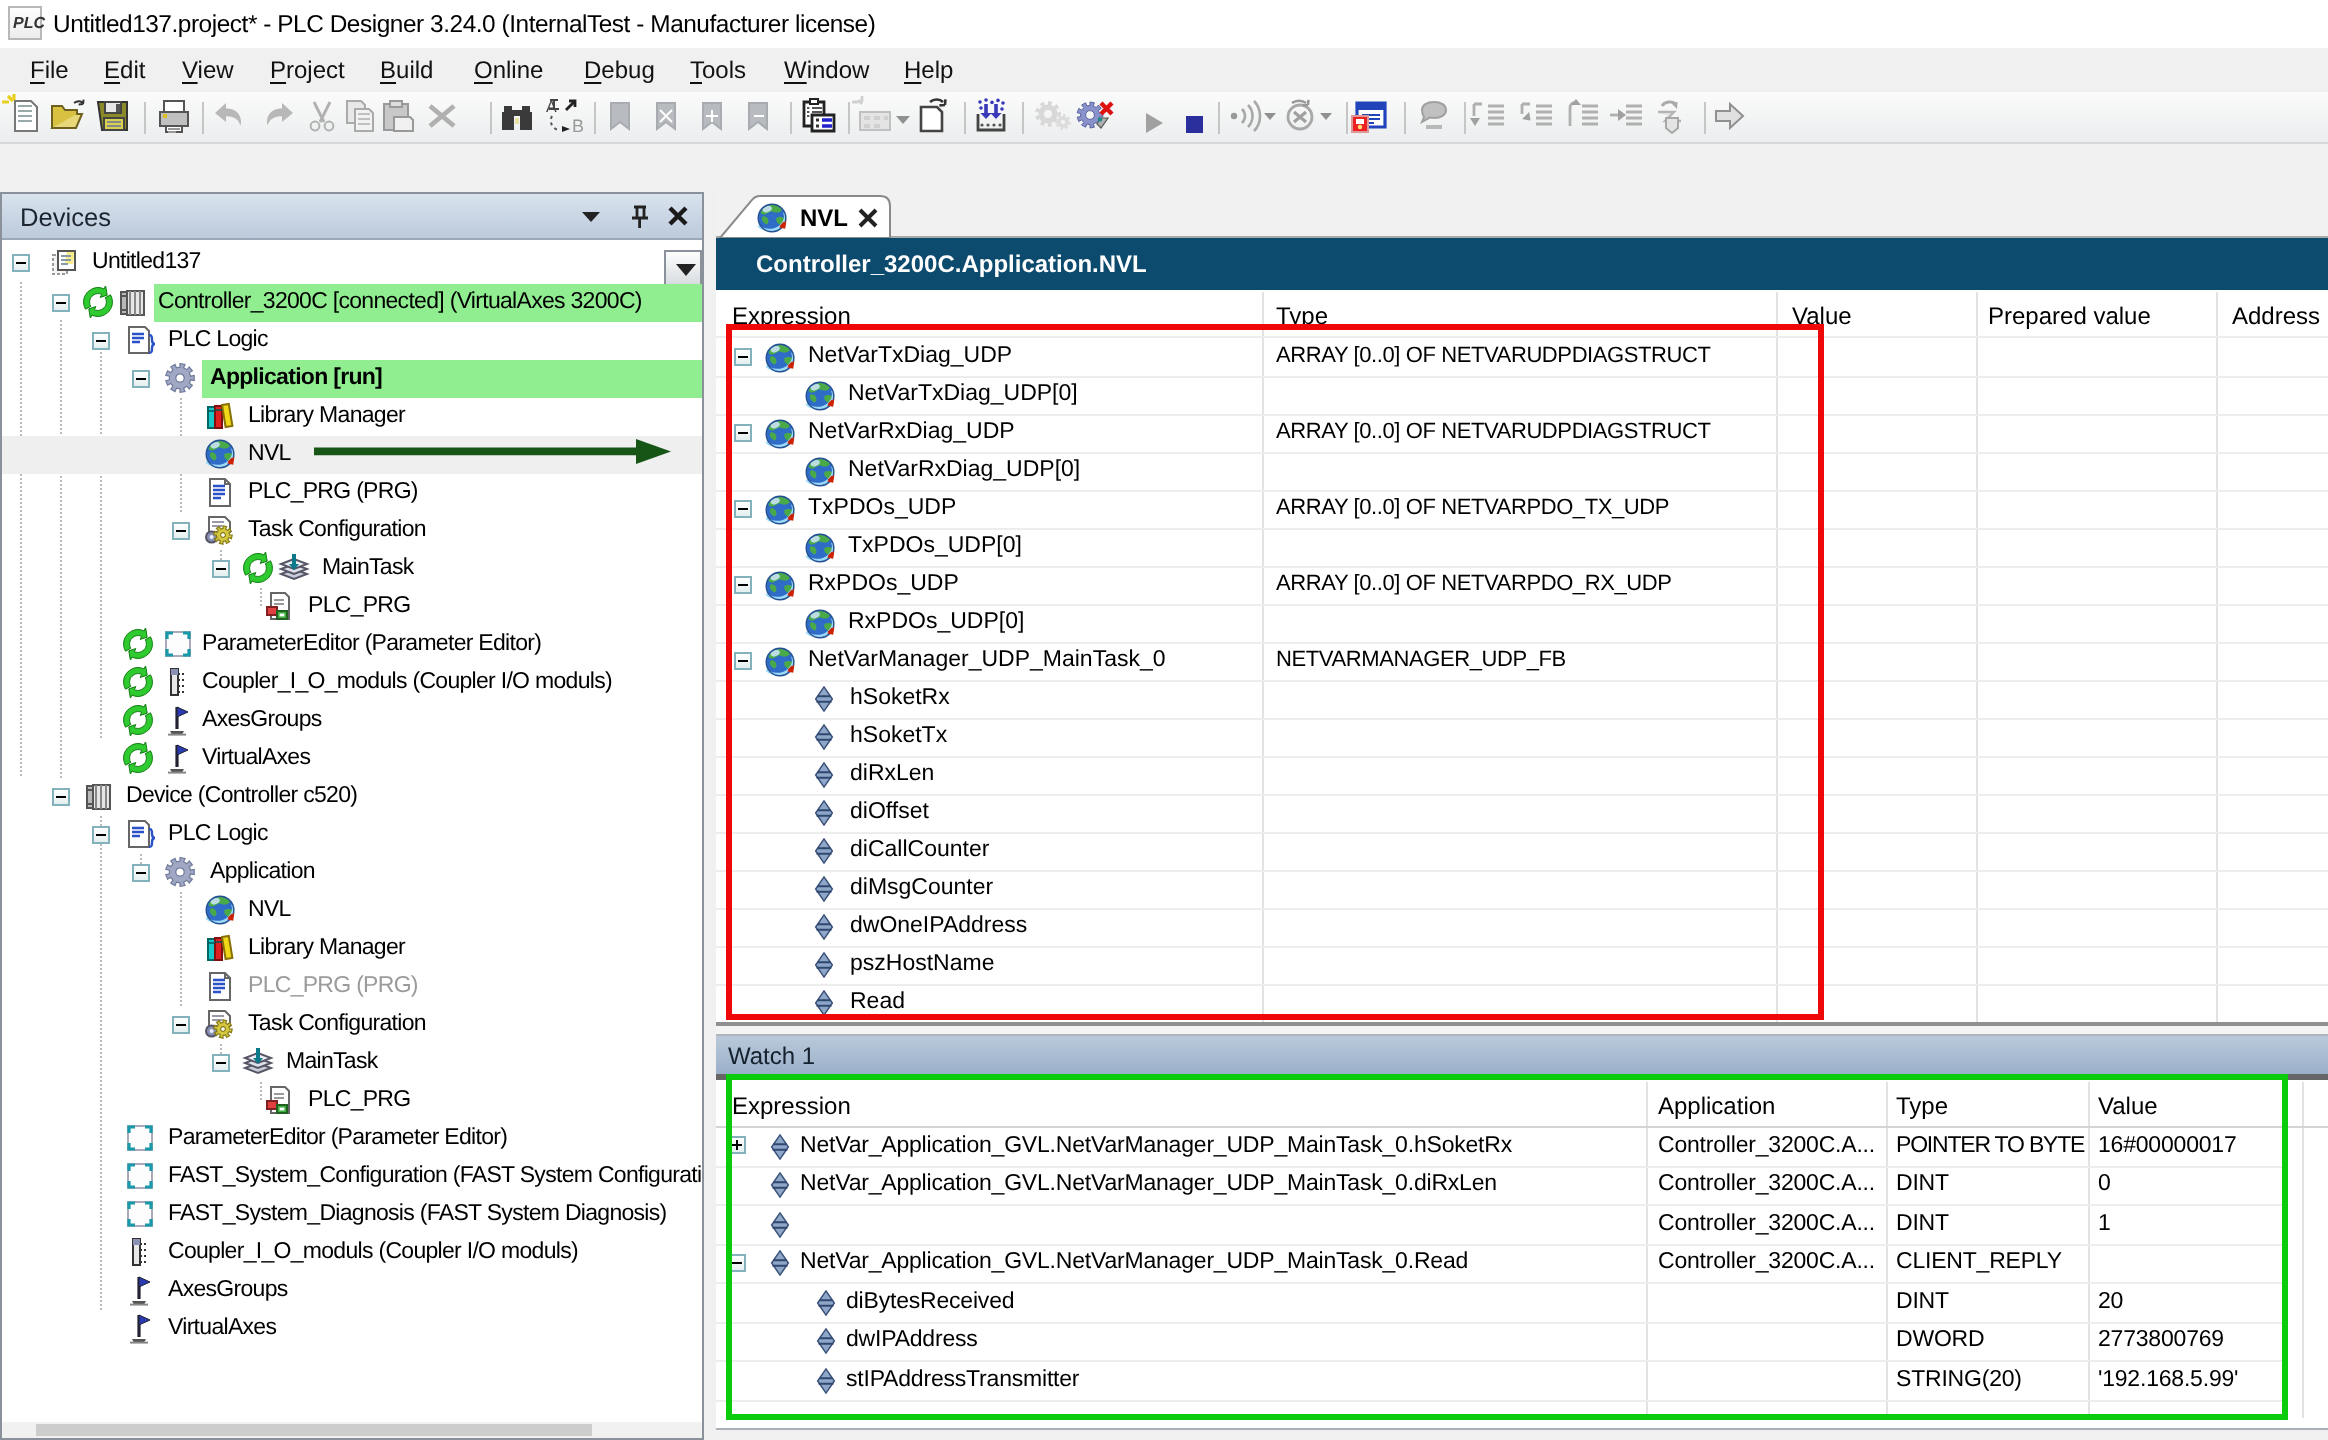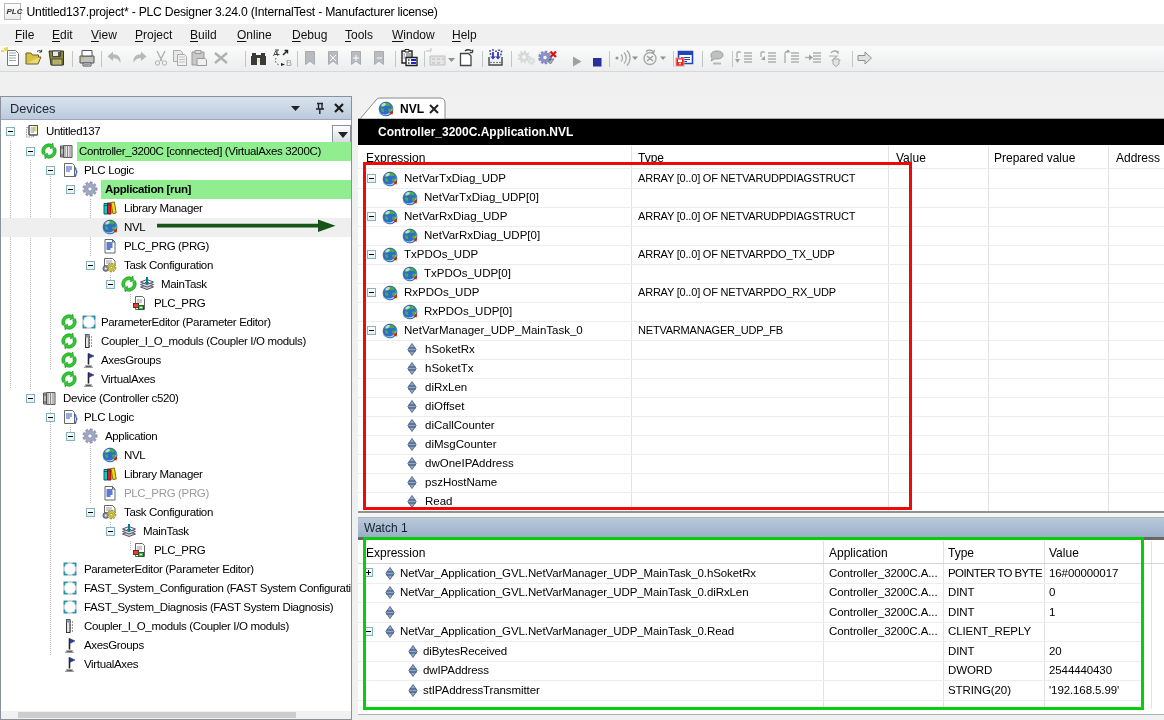--- a/index.html
+++ b/index.html
@@ -569,21 +569,21 @@
 <svg style="position:absolute;left:358px;top:96px;width:120px;height:23px">
     <path d="M2 23L18 4q1.5-2 4-2h60q5 0 5 5v16z" fill="#fff" stroke="#8a8a8a"></path>
   </svg>
 <svg class="ab" style="left:378px;top:101px;width:16px;height:16px">
     <use href="#glober"></use>
   </svg>
 <div class="ab" style="left:400px;top:102px;font-size:12px;font-weight:bold;color:#000">NVL</div>
 <svg class="ab" style="left:429px;top:104px;width:10px;height:10px">
     <path d="M1 1l8 8M9 1l-8 8" stroke="#222" stroke-width="2"></path>
   </svg>
-<div class="ab" style="left:358px;top:119px;width:806px;height:36px;background:#000000">
+<div class="ab" style="left:358px;top:119px;width:806px;height:36px;background:#0c4a6e">
 <div class="ab" style="left:20px;top:6px;font-size:12px;font-weight:bold;color:#fff">Controller_3200C.Application.NVL</div>
   </div>
 <div class="ab" style="left:358px;top:145px;width:806px;height:366px;background:#fff"></div>
 <div class="ab" style="left:366px;top:151px;font-size:12px;color:#000">Expression</div>
 <div class="ab" style="left:638px;top:151px;font-size:12px;color:#000">Type</div>
 <div class="ab" style="left:896px;top:151px;font-size:12px;color:#000">Value</div>
 <div class="ab" style="left:994px;top:151px;font-size:12px;color:#000">Prepared value</div>
 <div class="ab" style="left:1116px;top:151px;font-size:12px;color:#000">Address</div>
 <div class="cl" style="left:631px;top:146px;height:365px"></div>
 <div class="cl" style="left:888px;top:146px;height:365px"></div>
@@ -790,21 +790,21 @@
     <span style="left:590px">DINT</span>
     <span style="left:691px">20</span>
   </div>
 <div class="ab" style="left:358px;top:660.5px;width:783px;height:1px;background:#ededed"></div>
 <div class="wrow" style="top:660.5px">
     <svg style="position:absolute;left:50px;top:3.5px;width:10px;height:13px">
       <use href="#diam"></use>
     </svg>
     <span style="left:65px">dwIPAddress</span>
     <span style="left:590px">DWORD</span>
-    <span style="left:691px">2544440430</span>
+    <span style="left:691px">2773800769</span>
   </div>
 <div class="ab" style="left:358px;top:680.0px;width:783px;height:1px;background:#ededed"></div>
 <div class="wrow" style="top:680.0px">
     <svg style="position:absolute;left:50px;top:3.5px;width:10px;height:13px">
       <use href="#diam"></use>
     </svg>
     <span style="left:65px">stIPAddressTransmitter</span>
     <span style="left:590px">STRING(20)</span>
     <span style="left:691px">'192.168.5.99'</span>
   </div>

